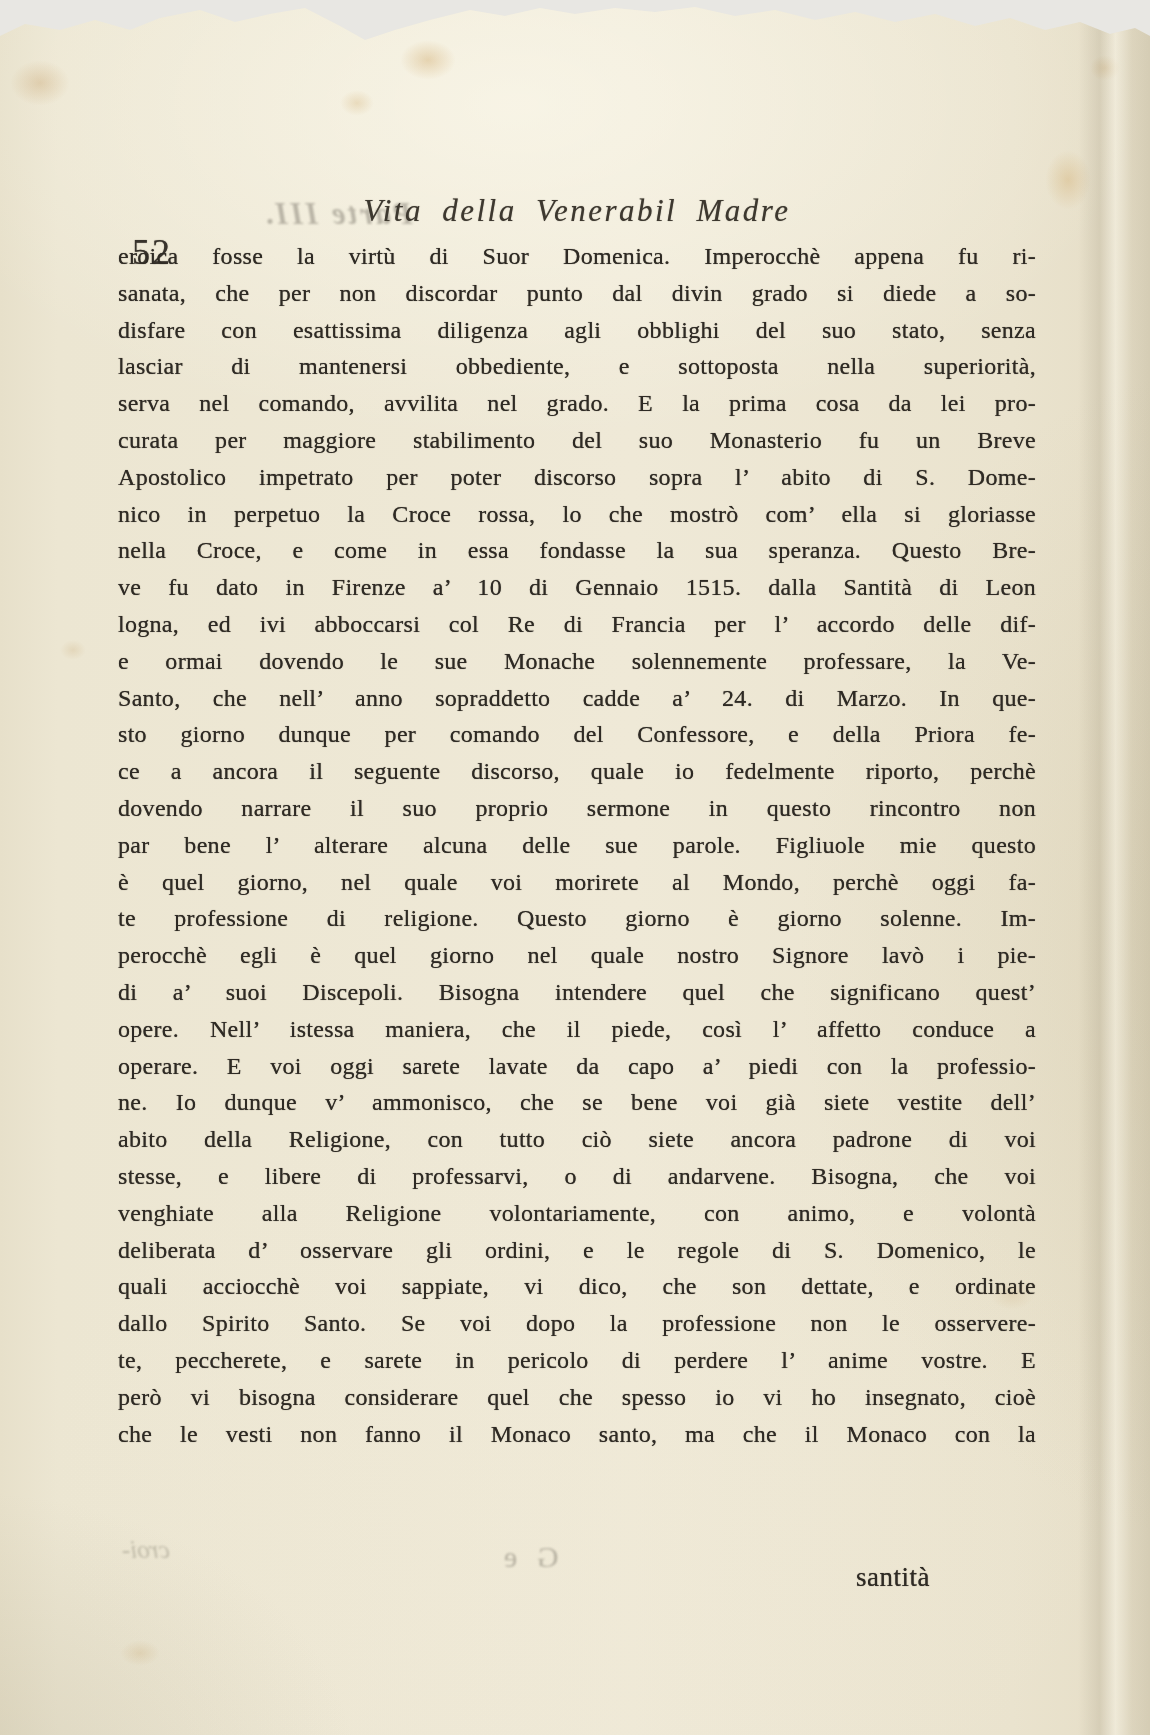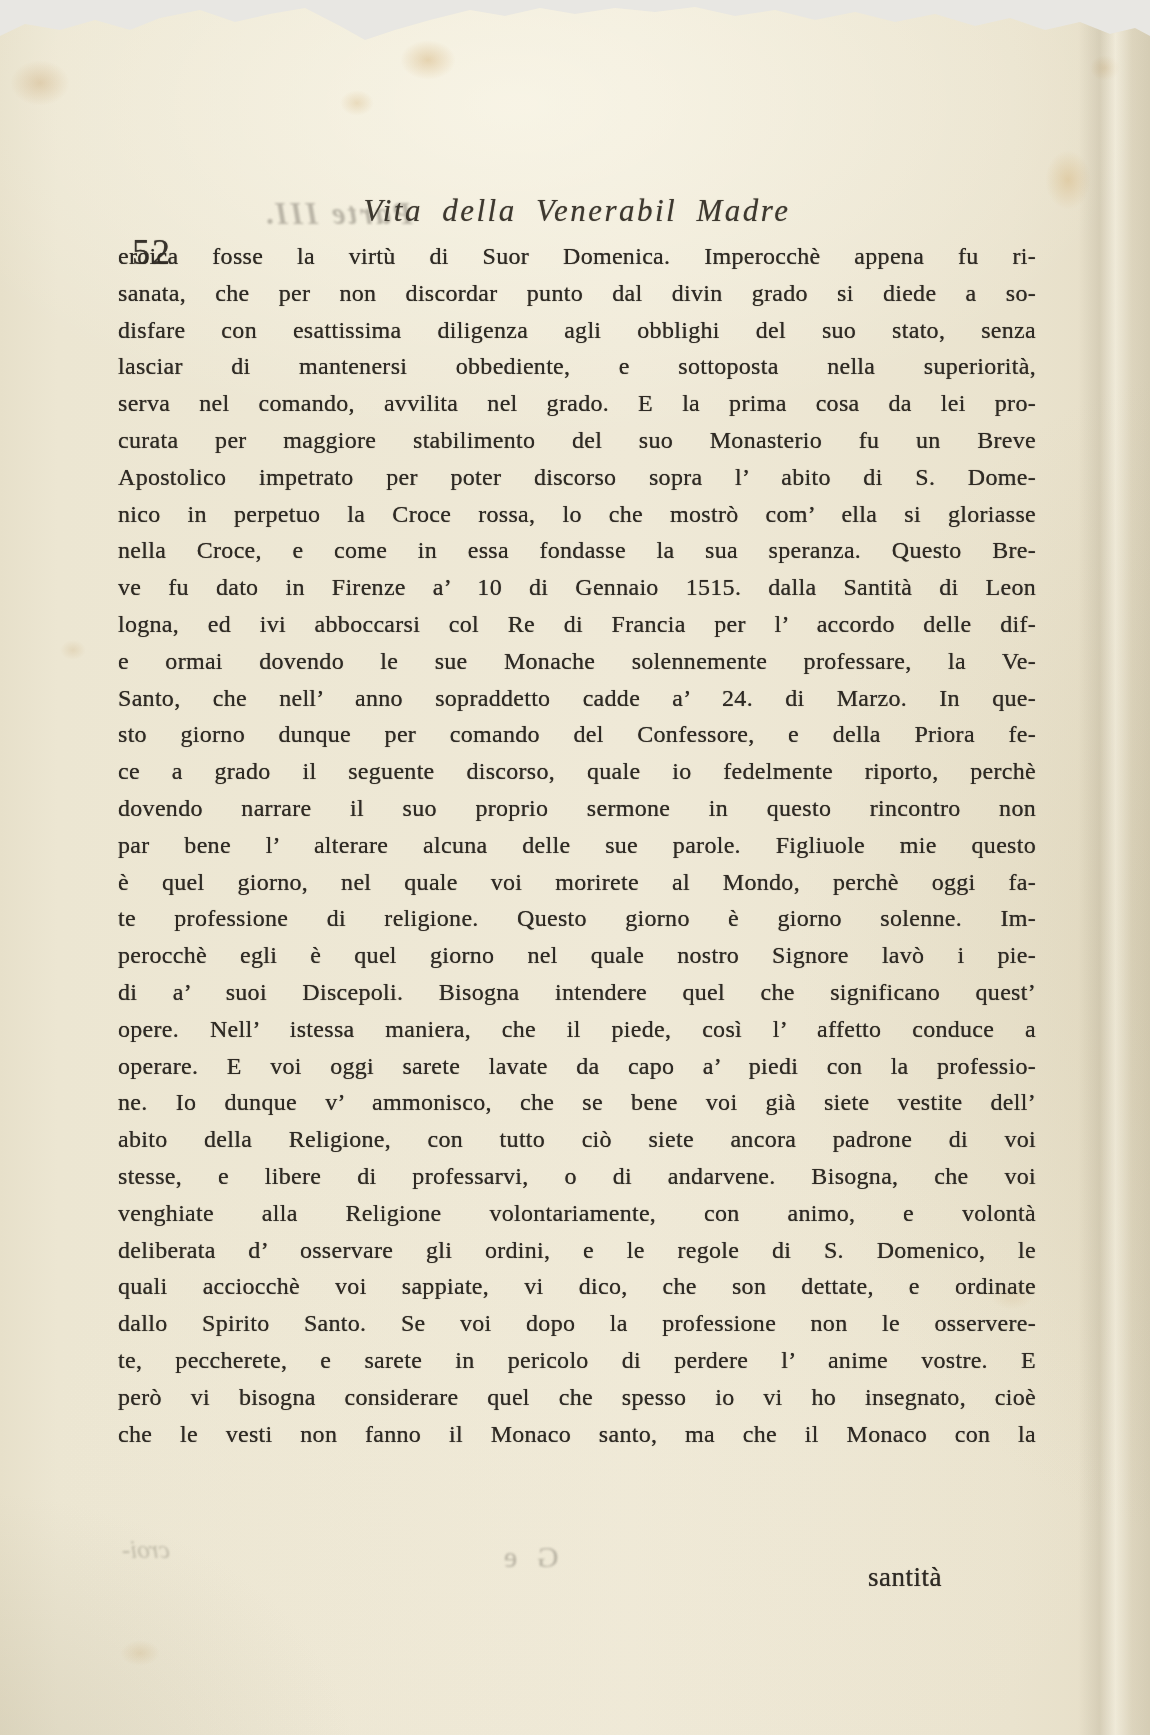--- a/index.html
+++ b/index.html
@@ -78,21 +78,21 @@
   }
   .line {
     text-align: justify;
     text-align-last: justify;
     white-space: normal;
     height: 36.8px;
     letter-spacing: 0.3px;
   }
 
   .catchword {
-    position: absolute; right: 208px; top: 1562px;
+    position: absolute; right: 220px; top: 1562px;
     font-size: 27px; letter-spacing: 0.5px;
   }
 
   
   .bleed {
     position: absolute;
     transform: scaleX(-1);
     color: rgba(95,90,78,0.38);
     filter: blur(1.2px);
     pointer-events: none;
@@ -135,21 +135,21 @@
         <div class="line">serva nel comando, avvilita nel grado. E la prima cosa da lei pro-</div>
         <div class="line">curata per maggiore stabilimento del suo Monasterio fu un Breve</div>
         <div class="line">Apostolico impetrato per poter discorso sopra l’ abito di S. Dome-</div>
         <div class="line">nico in perpetuo la Croce rossa, lo che mostrò com’ ella si gloriasse</div>
         <div class="line">nella Croce, e come in essa fondasse la sua speranza. Questo Bre-</div>
         <div class="line">ve fu dato in Firenze a’ 10 di Gennaio 1515. dalla Santità di Leon</div>
         <div class="line">logna, ed ivi abboccarsi col Re di Francia per l’ accordo delle dif-</div>
         <div class="line">e ormai dovendo le sue Monache solennemente professare, la Ve-</div>
         <div class="line">Santo, che nell’ anno sopraddetto cadde a’ 24. di Marzo. In que-</div>
         <div class="line">sto giorno dunque per comando del Confessore, e della Priora fe-</div>
-        <div class="line">ce a grado il seguente discorso, quale io fedelmente riporto, perchè</div>
+        <div class="line">ce a ancora il seguente discorso, quale io fedelmente riporto, perchè</div>
         <div class="line">dovendo narrare il suo proprio sermone in questo rincontro non</div>
         <div class="line">par bene l’ alterare alcuna delle sue parole. Figliuole mie questo</div>
         <div class="line">è quel giorno, nel quale voi morirete al Mondo, perchè oggi fa-</div>
         <div class="line">te professione di religione. Questo giorno è giorno solenne. Im-</div>
         <div class="line">perocchè egli è quel giorno nel quale nostro Signore lavò i pie-</div>
         <div class="line">di a’ suoi Discepoli. Bisogna intendere quel che significano quest’</div>
         <div class="line">opere. Nell’ istessa maniera, che il piede, così l’ affetto conduce a</div>
         <div class="line">operare. E voi oggi sarete lavate da capo a’ piedi con la professio-</div>
         <div class="line">ne. Io dunque v’ ammonisco, che se bene voi già siete vestite dell’</div>
         <div class="line">abito della Religione, con tutto ciò siete ancora padrone di voi</div>

